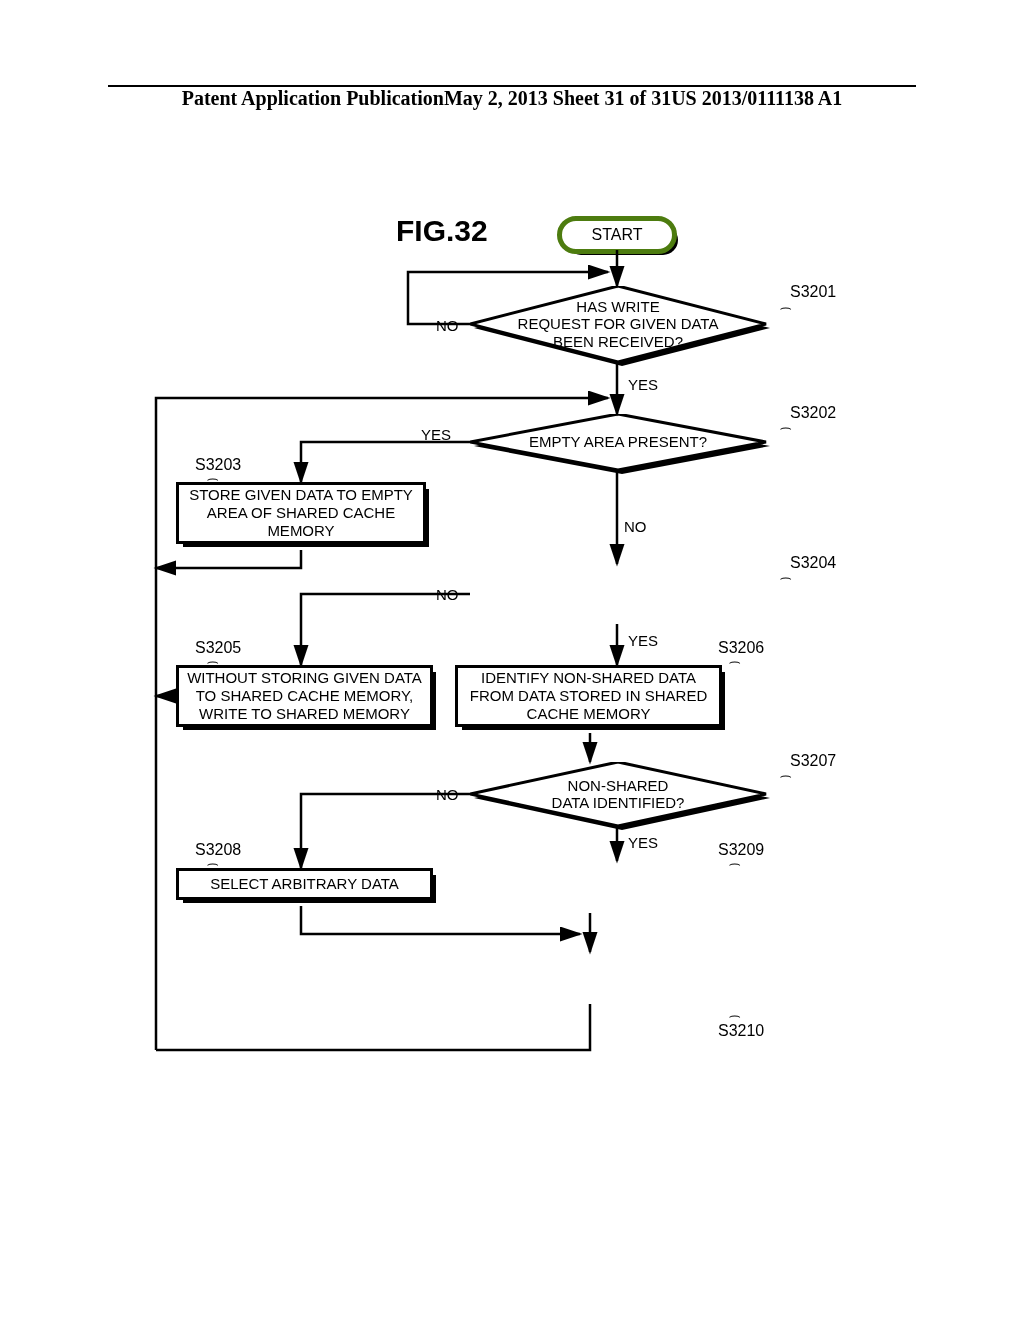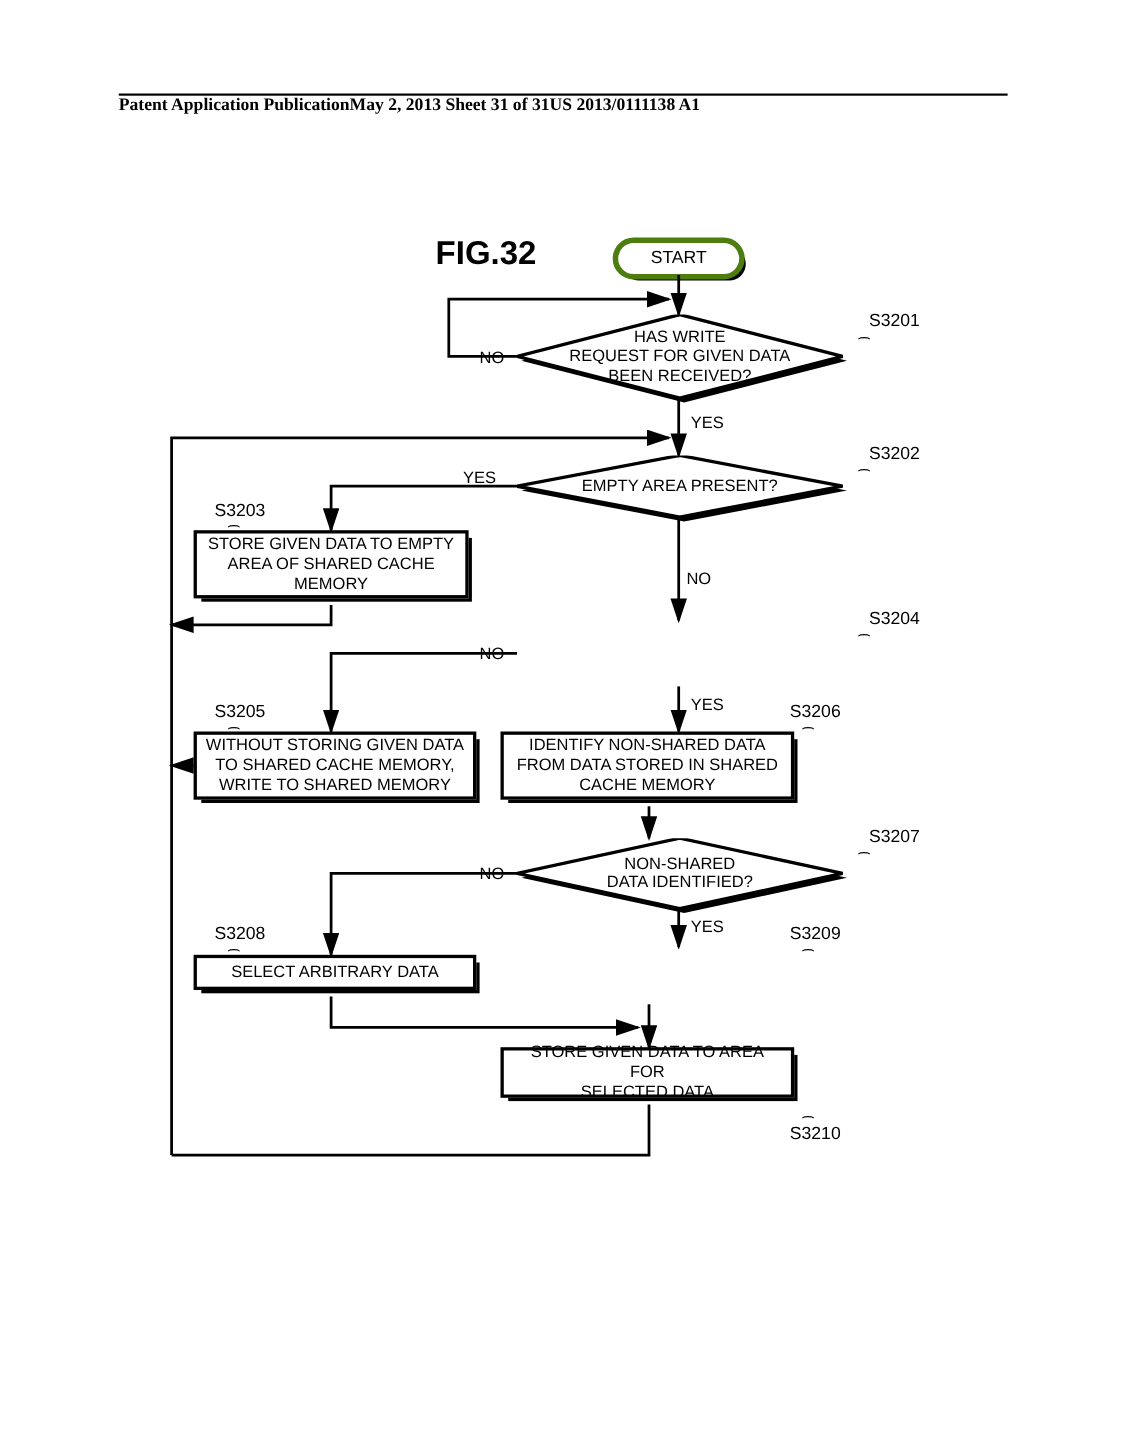--- a/index.html
+++ b/index.html
@@ -14,23 +14,23 @@
     position: absolute;
     top: 85px;
     left: 0;
     right: 0;
     border-top: 2px solid #000;
     width: 808px;
     margin: 0 auto;
   }
   .header-row {
     display: flex;
-    justify-content: flex-start;
+    justify-content: center;
     padding: 0 0 6px 0;
-    font-size: 16px;
+    font-size: 20px;
     font-weight: bold;
     font-family: "Times New Roman", serif;
   }
   .diagram {
     position: absolute;
     top: 200px;
     left: 110px;
     width: 804px;
     height: 920px;
   }
@@ -204,24 +204,20 @@
 
   <div class="process" style="left:66px; top:668px; width:257px; height:32px;">
     <span>SELECT ARBITRARY DATA</span>
   </div>
   <div class="stepnum" style="left:85px; top:641px;">S3208</div>
   <div class="tick" style="left:98px; top:656px;">⌢</div>
 
   <div class="stepnum" style="left:608px; top:641px;">S3209</div>
   <div class="tick" style="left:620px; top:656px;">⌢</div>
 
-  <div class="process" style="left:345px; top:752px; width:267px; height:46px; white-space:pre-line;">
-    <span>STORE GIVEN DATA TO AREA FOR
-SELECTED DATA</span>
-  </div>
   <div class="stepnum" style="left:608px; top:822px;">S3210</div>
   <div class="tick" style="left:620px; top:808px;">⌢</div>
 
   <svg class="lines">
     <defs>
       <marker id="arrow" markerWidth="10" markerHeight="10" refX="8" refY="3" orient="auto">
         <path d="M0,0 L0,6 L9,3 z" fill="#000"></path>
       </marker>
     </defs>
 

